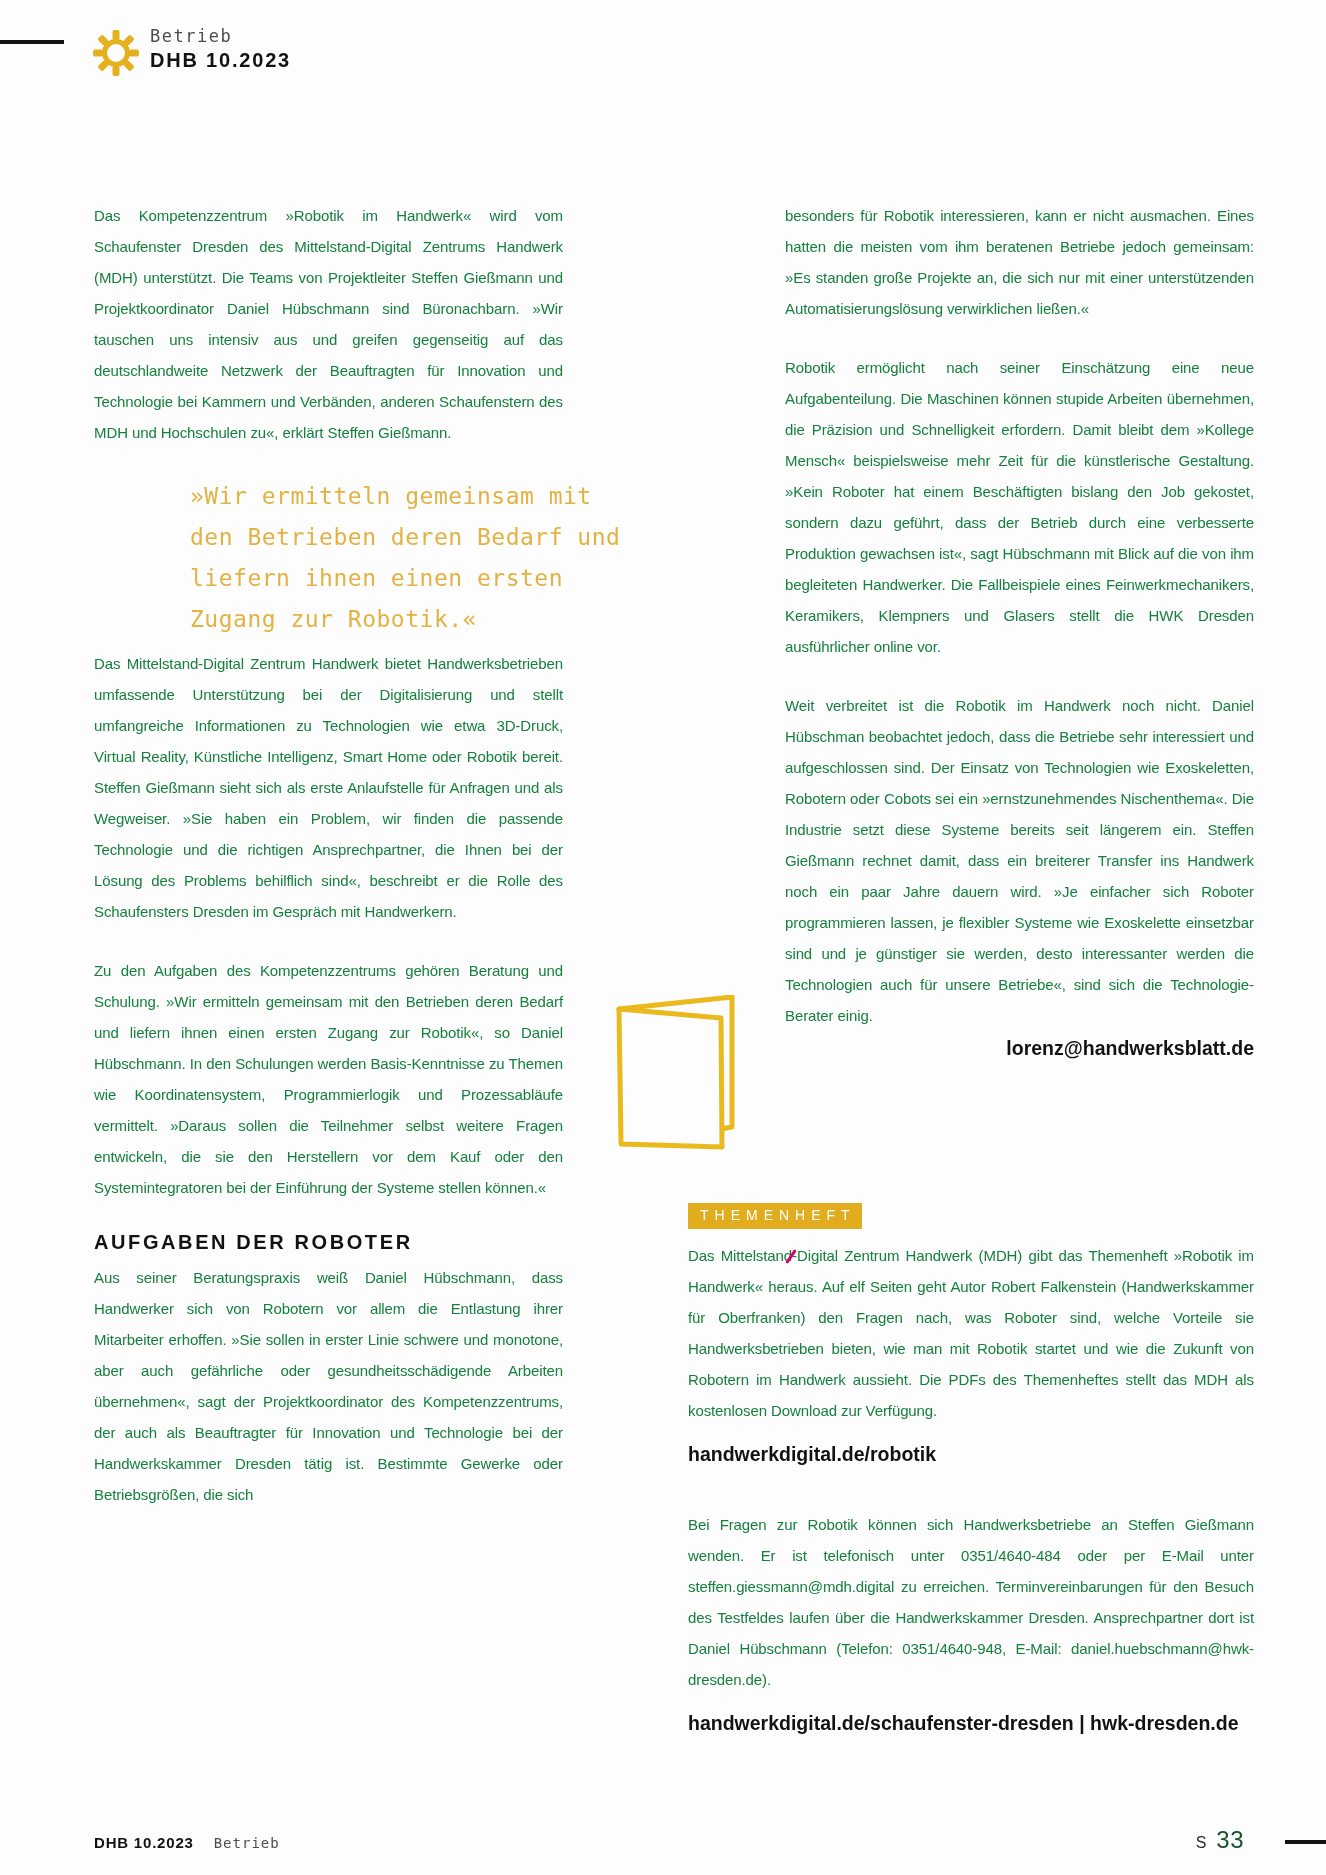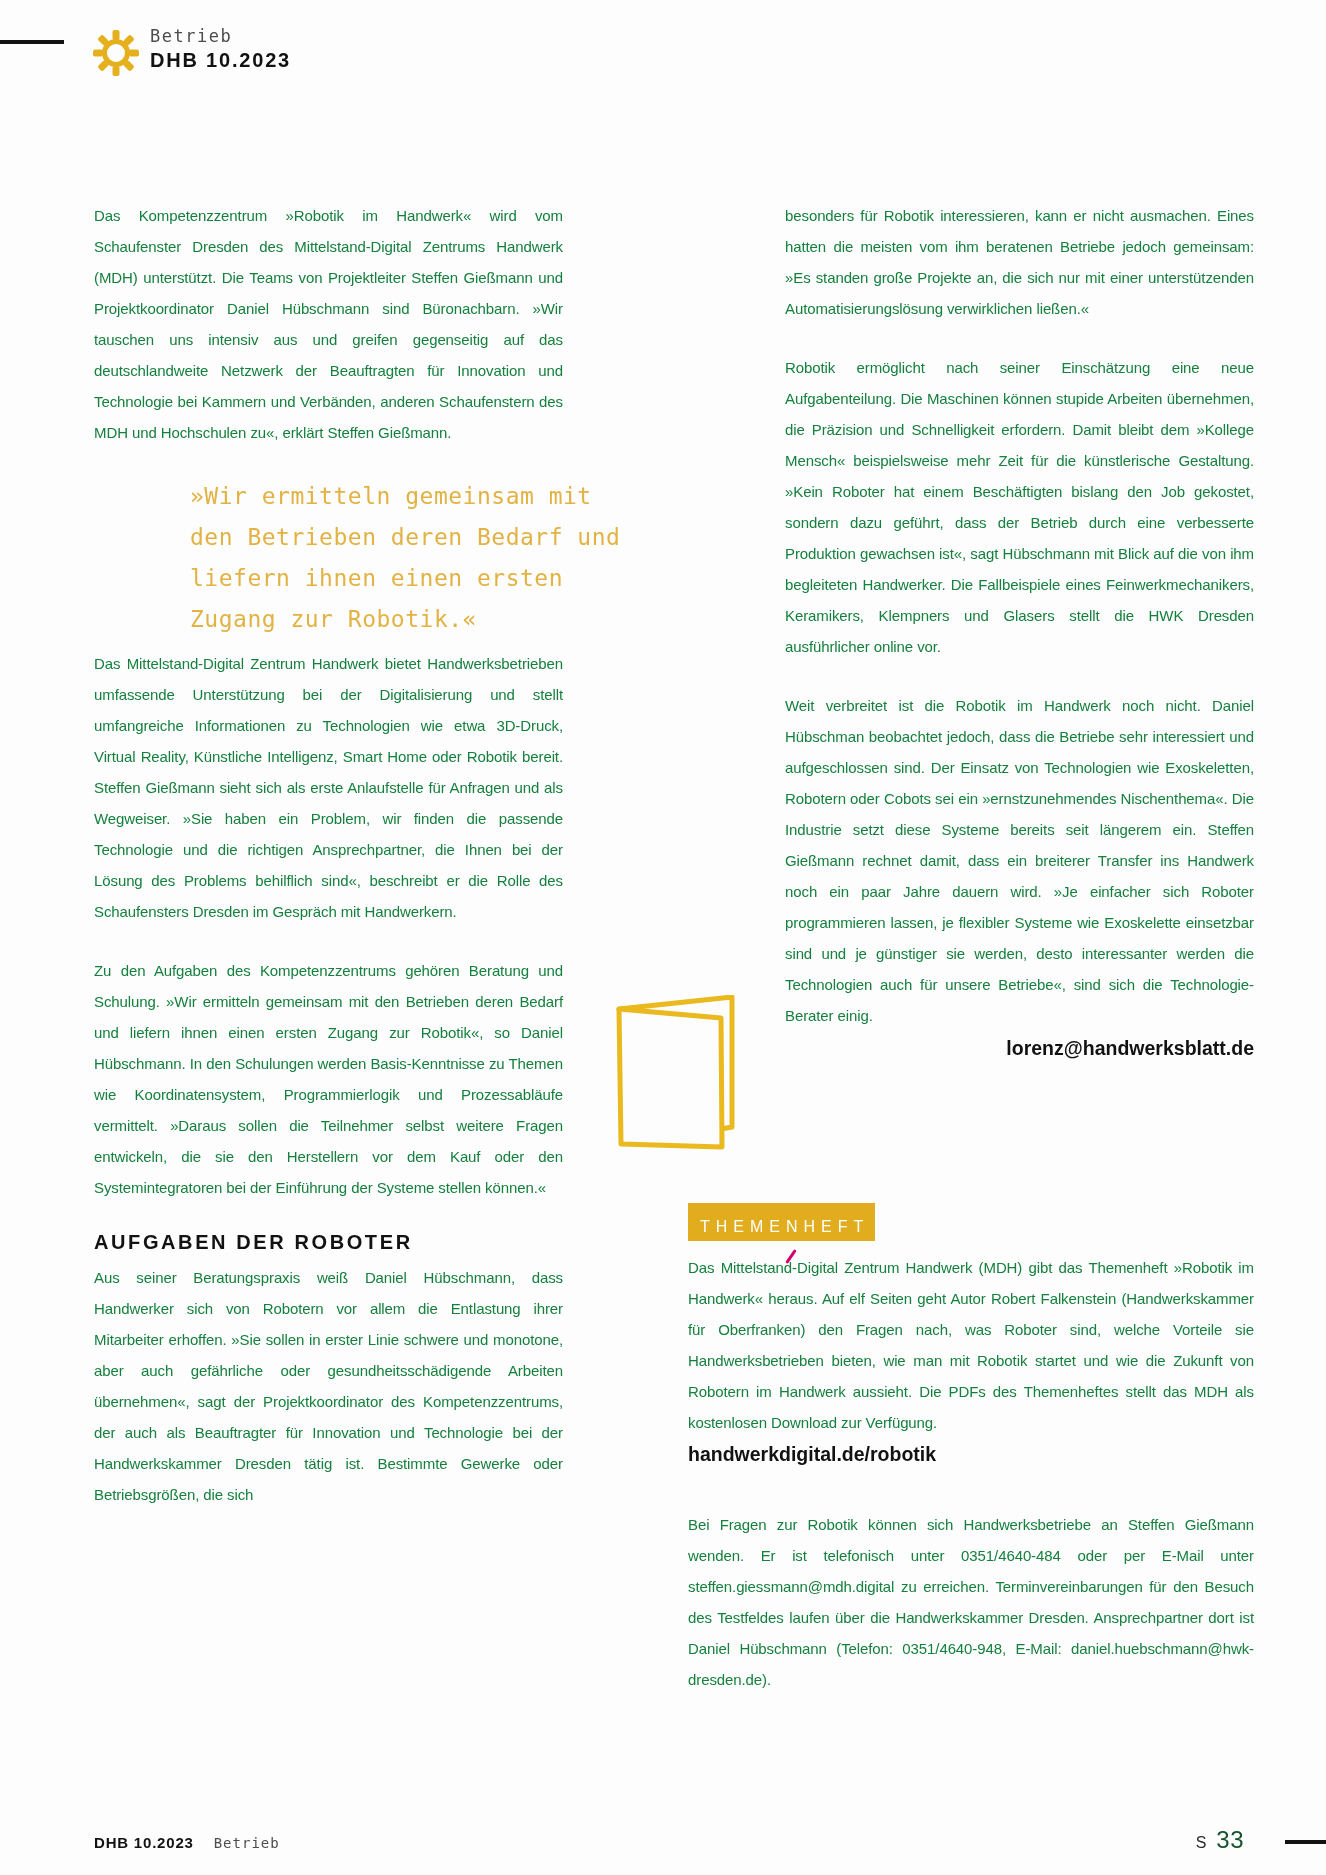--- a/index.html
+++ b/index.html
@@ -29,24 +29,24 @@
   .attribution{margin:8px 0 28px 96px;font-style:italic;font-size:16.5px;line-height:28px;
                letter-spacing:0.5px;color:#222;}
   .attribution b{letter-spacing:0.5px;}
 
   .subheading{font-weight:bold;font-size:20px;letter-spacing:2.6px;margin:8px 0 8px 0;color:#121212;}
 
   .email-line{font-weight:bold;font-size:19.5px;line-height:31px;margin-top:2px;color:#121212;text-align:right;}
 
   
   .themenheft{position:absolute;left:688px;top:1203px;width:566px;}
-  .badge{display:inline-block;background:#e2ac1f;color:#ffffff;font-size:16px;letter-spacing:6px;
-         padding:14px 6px 4px 12px;line-height:20px;}
+  .badge{display:inline-block;background:#e2ac1f;color:#ffffff;font-size:14px;letter-spacing:6px;
+         padding:2px 6px 4px 12px;line-height:20px;}
   .themenheft p.body{margin:11px 0 0 0;}
-  .link-line{font-weight:bold;font-size:19.5px;line-height:31px;color:#121212;margin-top:1px;}
+  .link-line{font-weight:bold;font-size:19.5px;line-height:31px;color:#121212;margin-top:13px;}
   .gap{height:28px;}
   .editmark{position:absolute;left:95px;top:52px;width:16px;height:3px;background:#d6006e;
             transform:rotate(-55deg);border-radius:2px;}
 
   
   .booklet{position:absolute;left:616px;top:995px;width:120px;height:160px;}
 
   
   .footer-left{position:absolute;left:94px;top:1834px;display:flex;align-items:baseline;gap:20px;}
   .footer-issue{font-weight:bold;font-size:15px;letter-spacing:0.8px;color:#121212;}
@@ -116,20 +116,21 @@
     </svg>
   </div>
 
   <div class="themenheft">
     <span class="badge">THEMENHEFT</span>
     <div class="editmark"></div>
     <p class="body">Das Mittelstand-Digital Zentrum Handwerk (MDH) gibt das Themenheft »Robotik im Handwerk« heraus. Auf elf Seiten geht Autor Robert Falkenstein (Handwerkskammer für Oberfranken) den Fragen nach, was Roboter sind, welche Vorteile sie Handwerksbetrieben bieten, wie man mit Robotik startet und wie die Zukunft von Robotern im Handwerk aussieht. Die PDFs des Themenheftes stellt das MDH als kostenlosen Download zur Verfügung.</p>
     <div class="link-line">handwerkdigital.de/robotik</div>
     <div class="gap"></div>
     <p class="body">Bei Fragen zur Robotik können sich Handwerksbetriebe an Steffen Gießmann wenden. Er ist telefonisch unter 0351/4640-484 oder per E-Mail unter steffen.giessmann@mdh.digital zu erreichen. Terminvereinbarungen für den Besuch des Testfeldes laufen über die Handwerkskammer Dresden. Ansprechpartner dort ist Daniel Hübschmann (Telefon: 0351/4640-948, E-Mail: daniel.huebschmann@hwk-dresden.de).</p>
+    <div class="link-line">handwerkdigital.de/schaufenster-dresden | hwk-dresden.de</div>
   </div>
 
   <div class="footer-left">
     <span class="footer-issue">DHB 10.2023</span>
     <span class="footer-section">Betrieb</span>
   </div>
   <div class="footer-right">
     <span class="footer-s">S</span>
     <span class="footer-num">33</span>
   </div>

